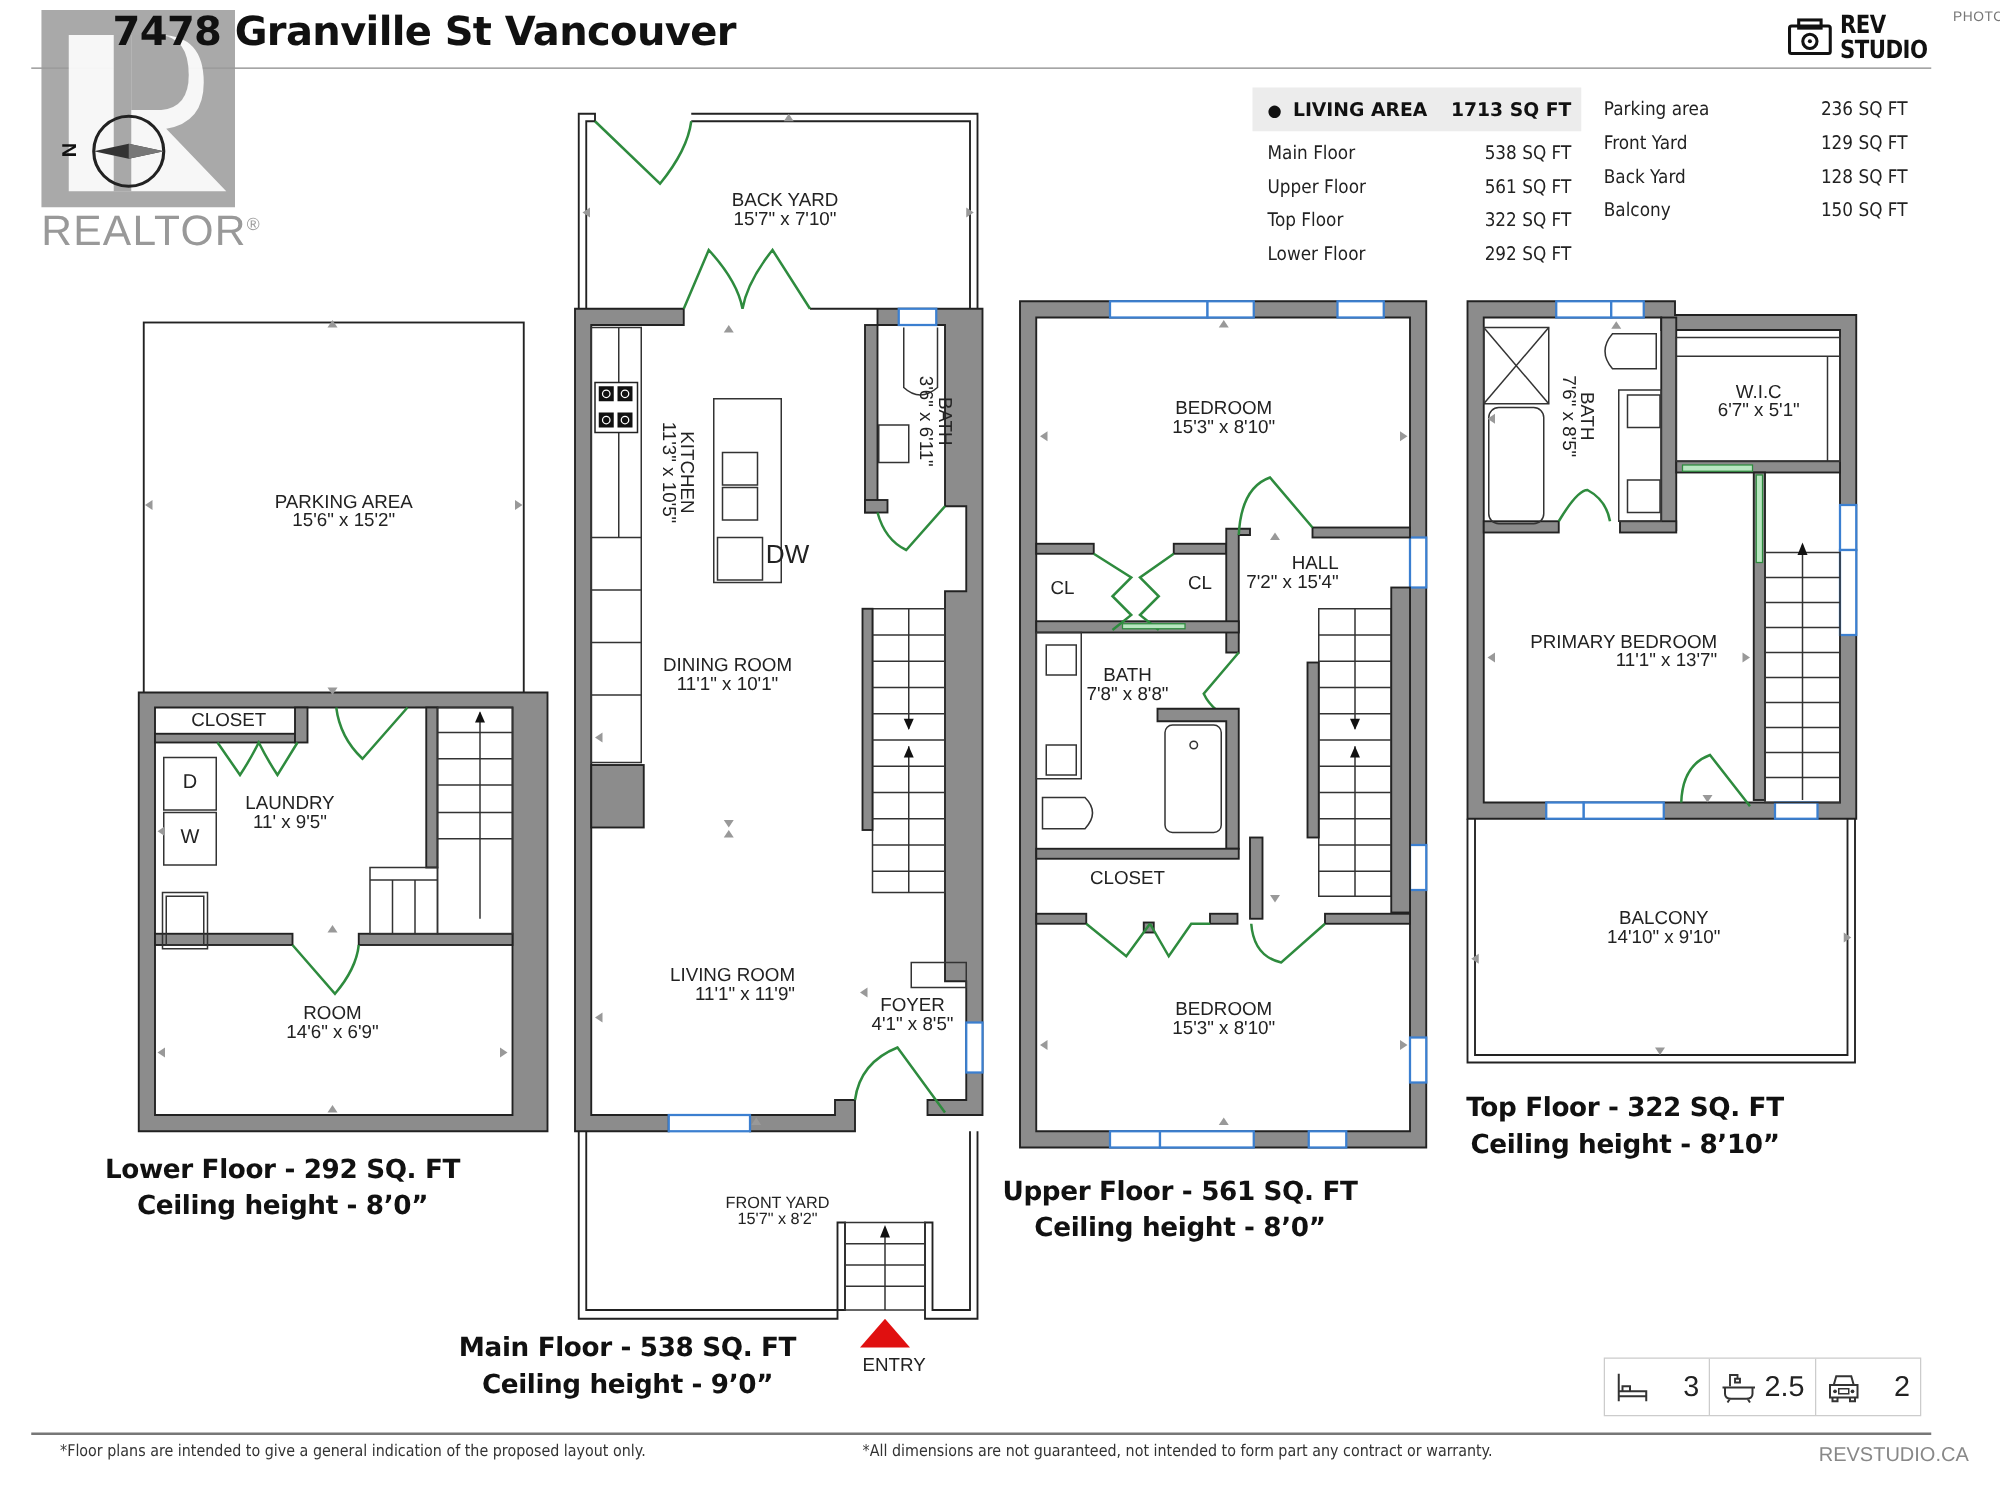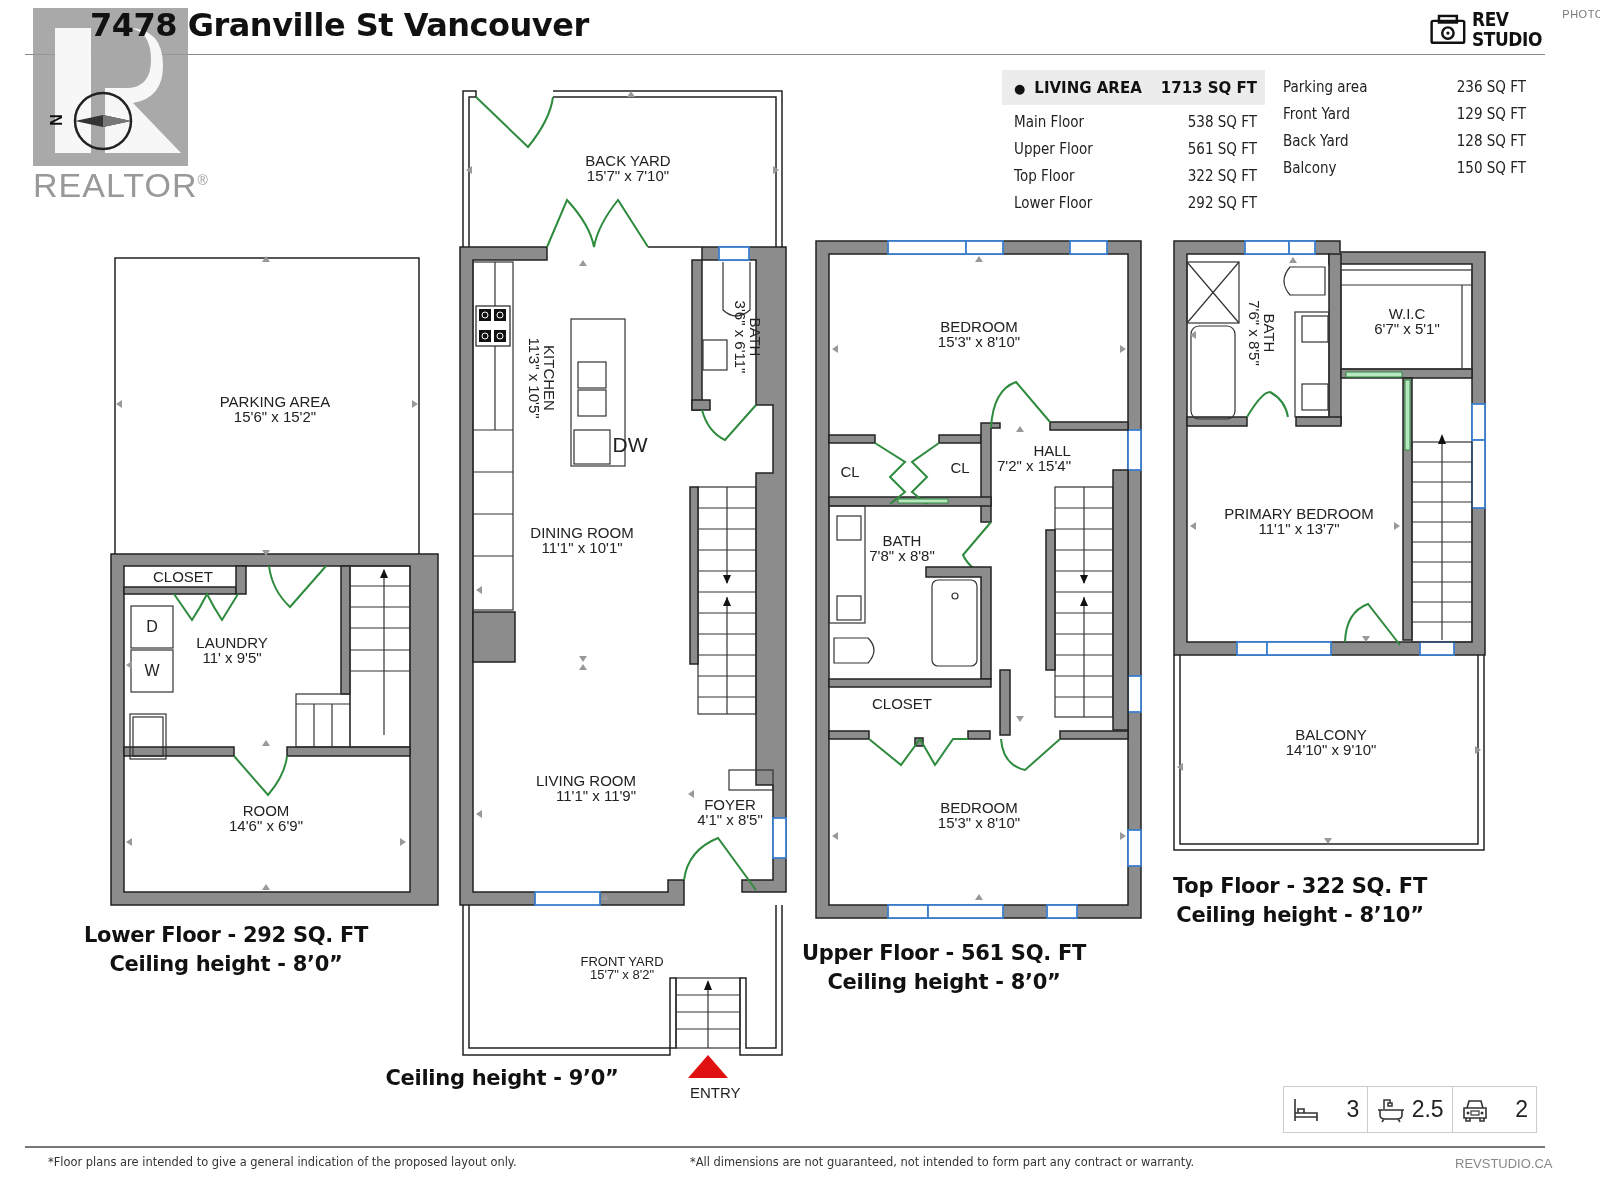--- a/index.html
+++ b/index.html
@@ -27,21 +27,21 @@
   .room-label { position: absolute; text-align: center; font-size: 15px; line-height: 15px; color: #222; transform: translate(-50%, -50%); white-space: nowrap; font-family: "Liberation Sans", sans-serif; }
   .room-label.small { font-size: 13px; line-height: 13px; }
   .room-label.vert { transform: translate(-50%, -50%) rotate(90deg); }
   .floor-caption { position: absolute; text-align: center; font-size: 21px; line-height: 29px; font-weight: bold; font-family: "DejaVu Sans", sans-serif; transform: translateX(-50%); white-space: nowrap; letter-spacing: -0.3px; }
   .entry-label { position: absolute; left: 690px; top: 1084px; font-size: 15px; color: #222; }
 
   .stats { left: 1283px; top: 1086px; width: 252px; height: 45px; border: 1px solid #ccc; display: flex; }
   .stat { flex: 1; display: flex; align-items: center; justify-content: space-between; padding: 0 8px; border-right: 1px solid #ccc; font-size: 23px; color: #222; }
   .stat:last-child { border-right: none; }
   .footer-note { top: 1154px; font-size: 13px; color: #333; font-family: "DejaVu Sans", sans-serif; transform: scaleX(0.88); transform-origin: left; }
-  .footer-brand { top: 1156px; left: 1455px; font-size: 13px; color: #888; }
+  .footer-brand { top: 1156px; left: 1455px; font-size: 16px; color: #888; }
 </style>
 </head>
 <body>
 
 <div class="abs realtor">
   <svg width="155" height="158" viewBox="0 0 155 158">
     <rect x="0" y="0" width="155" height="158" fill="#9a9a9a" opacity="0.85"></rect>
     <path d="M22 20 H95 Q130 20 130 58 Q130 90 100 95 L148 145 H22 Z" fill="#fff" opacity="0.9"></path>
     <rect x="58" y="20" width="14" height="125" fill="#9a9a9a" opacity="0.85"></rect>
     <path d="M72 20 H95 Q118 22 118 52 Q118 78 96 80 H72 Z" fill="#9a9a9a" opacity="0.85"></path>
@@ -430,20 +430,21 @@
 <div class="room-label" style="left:730px;top:812px;">
     <div>FOYER</div>
     <div>4'1" x 8'5"</div>
   </div>
 <div class="room-label small" style="left:622px;top:968px;">
     <div>FRONT YARD</div>
     <div>15'7" x 8'2"</div>
   </div>
 <div class="entry-label">ENTRY</div>
 <div class="floor-caption" style="left:502px;top:1064px;">
+    <div>Main Floor - 538 SQ. FT</div>
     <div>Ceiling height - 9’0”</div>
   </div>
 
 <div class="room-label" style="left:979px;top:334px;">
     <div>BEDROOM</div>
     <div>15'3" x 8'10"</div>
   </div>
 <div class="room-label" style="left:850px;top:471px;">CL</div>
 <div class="room-label" style="left:960px;top:467px;">CL</div>
 <div class="room-label" style="left:1034px;top:458px;text-align:right;">
@@ -465,21 +466,21 @@
   </div>
 
 <div class="room-label vert" style="left:1262px;top:333px;">
     <div>BATH</div>
     <div>7'6" x 8'5"</div>
   </div>
 <div class="room-label" style="left:1407px;top:321px;">
     <div>W.I.C</div>
     <div>6'7" x 5'1"</div>
   </div>
-<div class="room-label" style="left:1299px;top:521px;">
+<div class="room-label" style="left:1299px;top:521px;text-align:right;">
     <div>PRIMARY BEDROOM</div>
     <div>11'1" x 13'7"</div>
   </div>
 <div class="room-label" style="left:1331px;top:742px;">
     <div>BALCONY</div>
     <div>14'10" x 9'10"</div>
   </div>
 <div class="floor-caption" style="left:1300px;top:872px;">
     <div>Top Floor - 322 SQ. FT</div>
     <div>Ceiling height - 8’10”</div>

